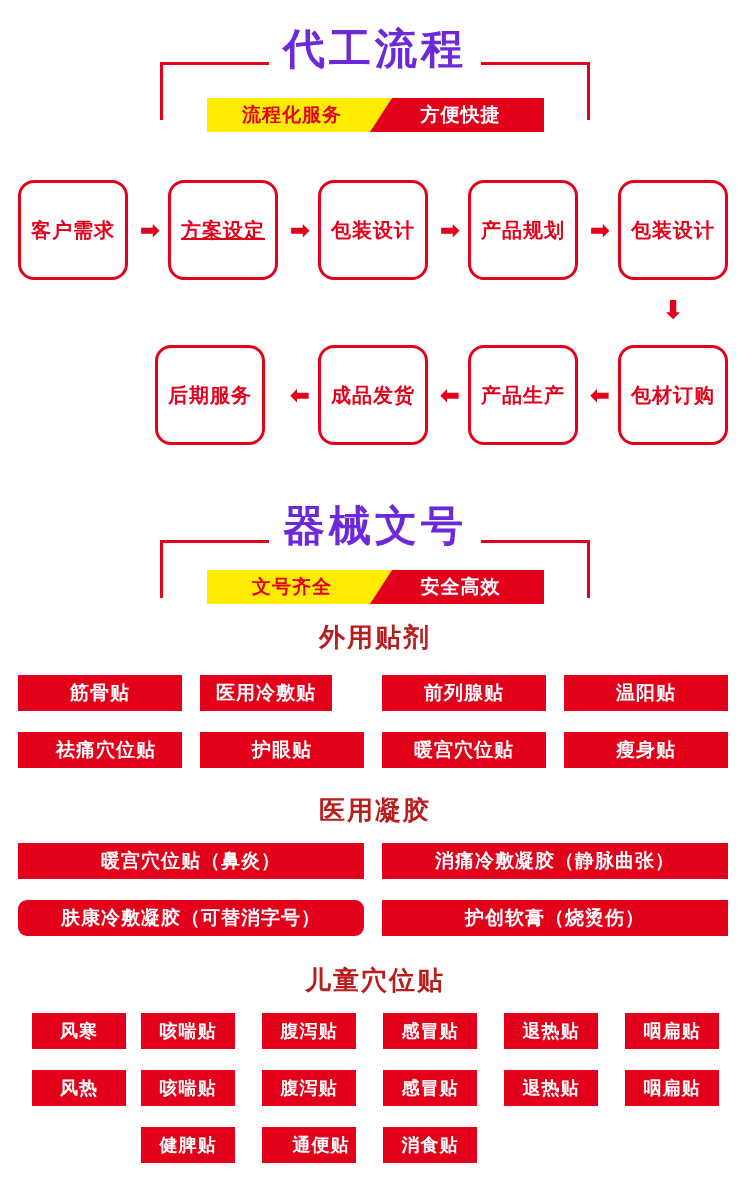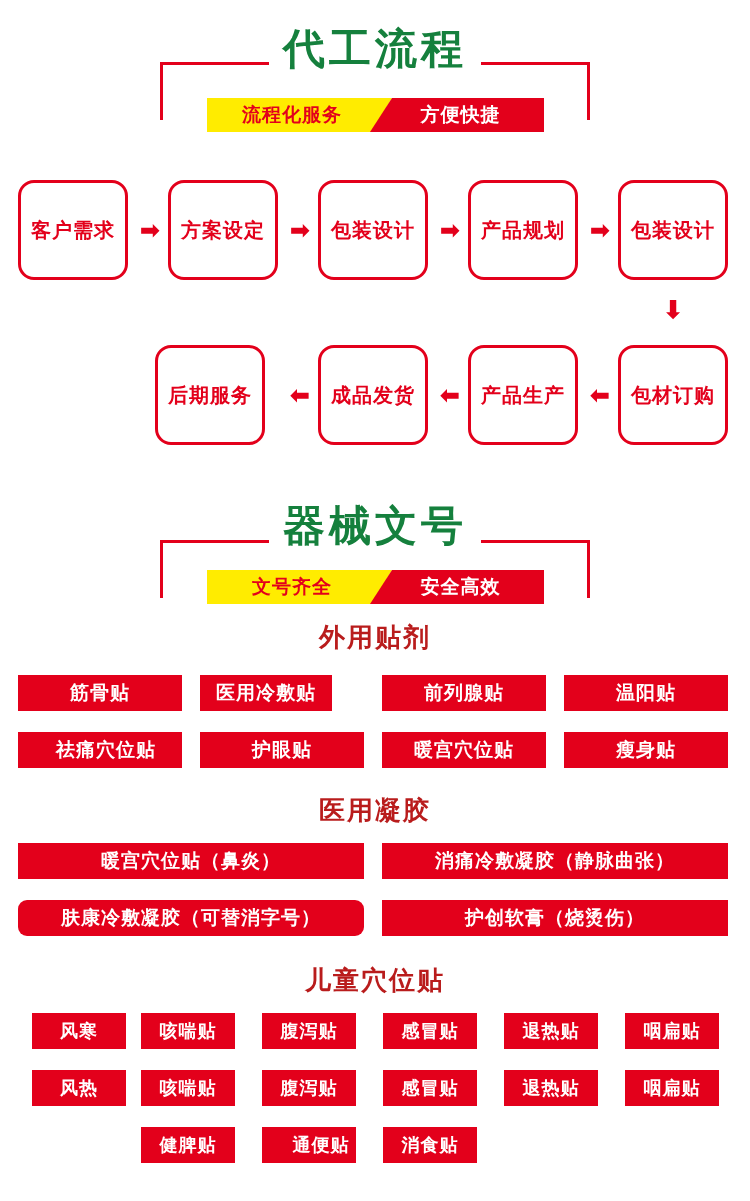--- a/index.html
+++ b/index.html
@@ -18,21 +18,21 @@
 
   
   .section-head {
     position: relative;
     width: 750px;
     text-align: center;
   }
   .section-title {
     font-size: 42px;
     font-weight: bold;
-    color: #15803d;
+    color: #6d28d9;
     letter-spacing: 4px;
     line-height: 1;
     position: relative;
     z-index: 3;
     display: inline-block;
     padding: 0 14px;
     background: #ffffff;
   }
   
   .bracket {
@@ -174,21 +174,21 @@
   <div class="ribbon" style="top:98px;">
     <div class="yellow"></div>
     <div class="red"></div>
     <div class="lbl-left">流程化服务</div>
     <div class="lbl-right">方便快捷</div>
   </div>
 </div>
 
 <div class="flow-box" style="left:18px;  top:180px;">客户需求</div>
 <div class="arrow-r" style="left:135px; top:220px;">➡</div>
-<div class="flow-box" style="left:168px; top:180px;">方案设定</div>
+<div class="flow-box" style="left:168px; top:180px;text-decoration:underline;">方案设定</div>
 <div class="arrow-r" style="left:285px; top:220px;">➡</div>
 <div class="flow-box" style="left:318px; top:180px;">包装设计</div>
 <div class="arrow-r" style="left:435px; top:220px;">➡</div>
 <div class="flow-box" style="left:468px; top:180px;">产品规划</div>
 <div class="arrow-r" style="left:585px; top:220px;">➡</div>
 <div class="flow-box" style="left:618px; top:180px;">包装设计</div>
 
 <div class="arrow-d" style="left:661px; top:295px;">⬇</div>
 
 <div class="flow-box" style="left:618px; top:345px;">包材订购</div>

